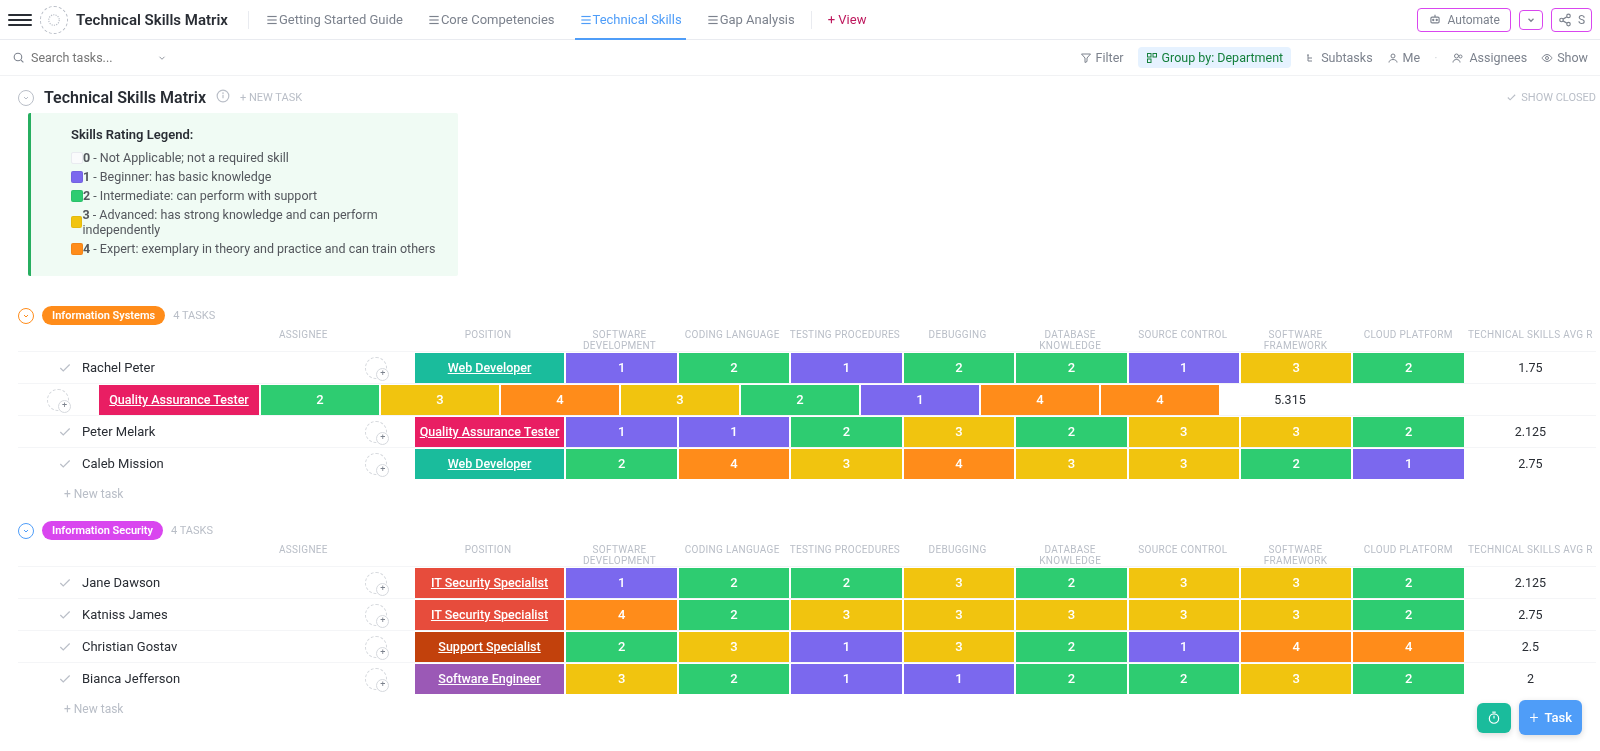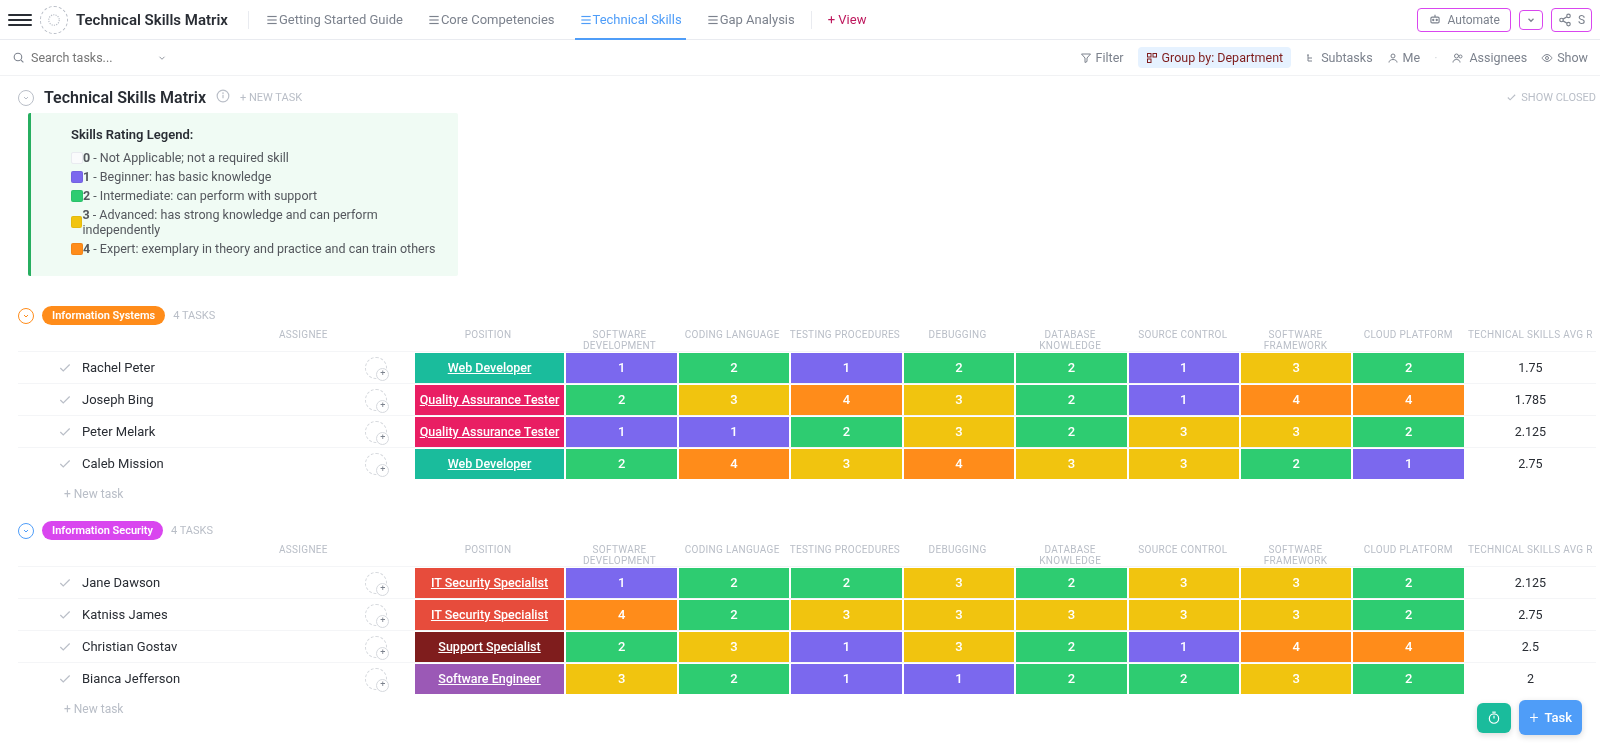--- a/index.html
+++ b/index.html
@@ -15,21 +15,21 @@
   .tab.active::after { content:''; position:absolute; bottom:-1px; left:8px; right:8px; height:2px; background:#4f9df8; }
   .tab .ticon { width:14px;height:14px; }
   .addview { color:#be185d; padding:0 12px; cursor:pointer;}
   .topbar-right { margin-left:auto; display:flex; align-items:center; gap:8px;}
   .btn { border:1px solid #d946ef; border-radius:4px; padding:4px 10px; color:#7c828d; display:flex; align-items:center; gap:6px; cursor:pointer; font-size:12px; background:#fff;}
   .toolbar { display:flex; align-items:center; height:36px; padding:0 12px; border-bottom:1px solid #f1f2f4; font-size:12.5px; color:#7c828d;}
   .search-wrap { display:flex; align-items:center; gap:6px; width:180px;}
   .search-wrap input { border:none; outline:none; width:120px; font-size:12.5px; color:#7c828d;}
   .toolbar-right { margin-left:auto; display:flex; align-items:center; gap:14px;}
   .tool { display:flex; align-items:center; gap:4px; cursor:pointer;}
-  .tool.active { background:#e6f2ff; color:#7f1d1d; padding:3px 8px; border-radius:4px;}
+  .tool.active { background:#e6f2ff; color:#15803d; padding:3px 8px; border-radius:4px;}
   .content { padding:12px 4px 40px 18px; overflow:auto; height:calc(751px - 76px);}
   .list-header { display:flex; align-items:center; gap:10px; margin-bottom:6px;}
   .collapse-circle { width:16px;height:16px;border:1.5px solid #b9bec7;border-radius:50%; display:inline-flex;align-items:center;justify-content:center;color:#b9bec7;font-size:9px; cursor:pointer;}
   .list-title { font-weight:600; font-size:16px;}
   .info-icon { color:#b9bec7;}
   .newtask-link { color:#b9bec7; font-size:11px; cursor:pointer;}
   .show-closed { margin-left:auto; color:#b9bec7; font-size:11px; display:flex;align-items:center; gap:4px; cursor:pointer;}
   .legend { background:#f0fbf4; border-left:3px solid #27ae60; padding:14px 20px 16px 40px; margin:6px 0 30px 10px; width:430px; border-radius:2px;}
   .legend h4 { font-size:13px; font-weight:600; margin-bottom:8px;}
   .legend-row { display:flex; align-items:center; margin:4px 0; font-size:12.5px; color:#54575d;}
@@ -297,39 +297,33 @@
           <div class="skill-cell c-green">2</div>
           <div class="skill-cell c-purple">1</div>
           <div class="skill-cell c-green">2</div>
           <div class="skill-cell c-green">2</div>
           <div class="skill-cell c-purple">1</div>
           <div class="skill-cell c-yellow">3</div>
           <div class="skill-cell c-green">2</div>
           <div class="avg-cell">1.75</div>
         </div>
         <div class="task-row">
-          <div class="task-name-cell">
-            <svg class="check" viewBox="0 0 24 24" fill="none" stroke="currentColor" stroke-width="2">
-              <polyline points="20 6 9 17 4 12"></polyline>
-            </svg>
-            <span class="task-name">Joseph Bing</span>
-          </div>
           <div class="assignee-cell">
             <div class="assignee-avatar"></div>
           </div>
           <div class="pos-cell " style="background:#e91e63">Quality Assurance Tester</div>
           <div class="skill-cell c-green">2</div>
           <div class="skill-cell c-yellow">3</div>
           <div class="skill-cell c-orange">4</div>
           <div class="skill-cell c-yellow">3</div>
           <div class="skill-cell c-green">2</div>
           <div class="skill-cell c-purple">1</div>
           <div class="skill-cell c-orange">4</div>
           <div class="skill-cell c-orange">4</div>
-          <div class="avg-cell">1.785</div>
+          <div class="avg-cell">5.315</div>
         </div>
         <div class="task-row">
           <div class="task-name-cell">
             <svg class="check" viewBox="0 0 24 24" fill="none" stroke="currentColor" stroke-width="2">
               <polyline points="20 6 9 17 4 12"></polyline>
             </svg>
             <span class="task-name">Peter Melark</span>
           </div>
           <div class="assignee-cell">
             <div class="assignee-avatar"></div>
@@ -437,21 +431,21 @@
         <div class="task-row">
           <div class="task-name-cell">
             <svg class="check" viewBox="0 0 24 24" fill="none" stroke="currentColor" stroke-width="2">
               <polyline points="20 6 9 17 4 12"></polyline>
             </svg>
             <span class="task-name">Christian Gostav</span>
           </div>
           <div class="assignee-cell">
             <div class="assignee-avatar"></div>
           </div>
-          <div class="pos-cell " style="background:#7f1d1d">Support Specialist</div>
+          <div class="pos-cell " style="background:#c2410c">Support Specialist</div>
           <div class="skill-cell c-green">2</div>
           <div class="skill-cell c-yellow">3</div>
           <div class="skill-cell c-purple">1</div>
           <div class="skill-cell c-yellow">3</div>
           <div class="skill-cell c-green">2</div>
           <div class="skill-cell c-purple">1</div>
           <div class="skill-cell c-orange">4</div>
           <div class="skill-cell c-orange">4</div>
           <div class="avg-cell">2.5</div>
         </div>

